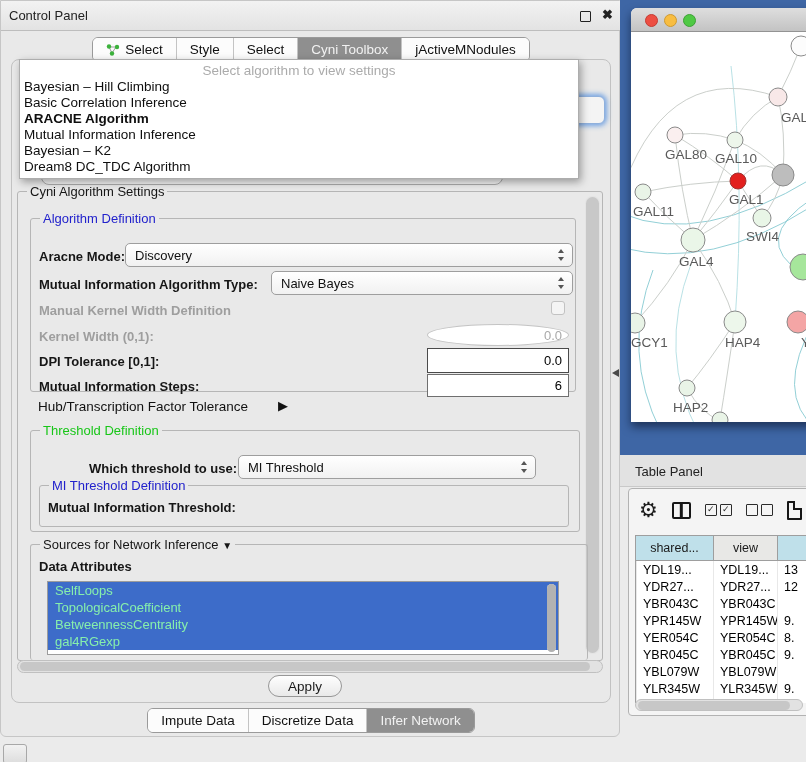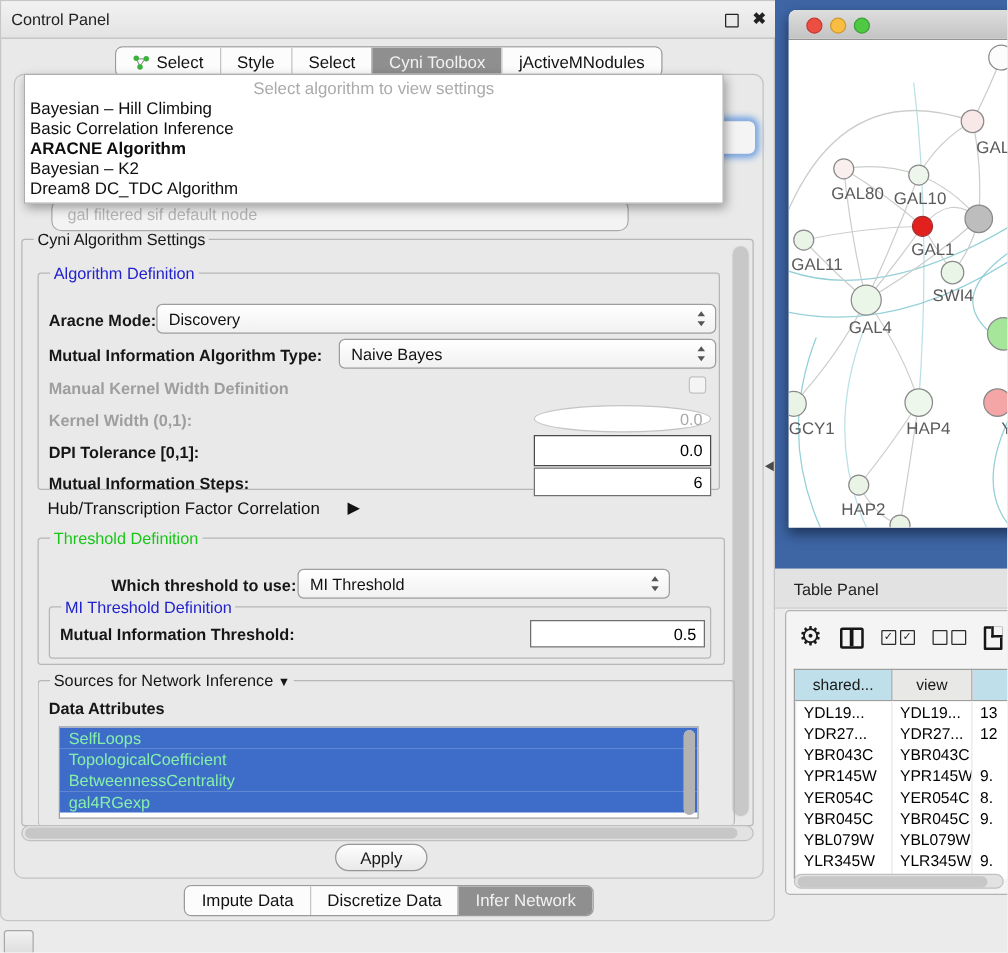--- a/index.html
+++ b/index.html
@@ -175,20 +175,21 @@
     <div class="abs inner-panel"></div>
 
     <div class="abs focus-combo"></div>
     <div class="abs ghost-combo">gal filtered sif default node</div>
 
     <div class="abs dropdown">
       <div class="dd-placeholder">Select algorithm to view settings</div>
       <div class="dd-item">Bayesian – Hill Climbing</div>
       <div class="dd-item">Basic Correlation Inference</div>
       <div class="dd-item bold">ARACNE Algorithm</div>
+      <div class="dd-item">Mutual Information Inference</div>
       <div class="dd-item">Bayesian – K2</div>
       <div class="dd-item">Dream8 DC_TDC Algorithm</div>
     </div>
 
     <div class="abs group" style="left:16px;top:190px;width:586px;height:470px;">
       <span class="legend" style="color:#161616;">Cyni Algorithm Settings</span>
 
       <div class="abs vtrack" style="right:2px;top:4px;width:15px;height:458px;">
         <div class="abs vthumb" style="left:1px;top:1px;width:13px;height:456px;"></div>
       </div>
@@ -214,36 +215,35 @@
         <span class="abs flabel dis" style="left:8px;top:110px;">Kernel Width (0,1):</span>
         <div class="abs tfield light" style="left:396px;top:105px;width:142px;height:22px;">0.0</div>
 
         <span class="abs flabel" style="left:8px;top:135px;">DPI Tolerance [0,1]:</span>
         <div class="abs tfield dark" style="left:396px;top:129px;width:142px;height:25px;">0.0</div>
 
         <span class="abs flabel" style="left:8px;top:160px;">Mutual Information Steps:</span>
         <div class="abs tfield mid" style="left:396px;top:155px;width:142px;height:23px;">6</div>
       </div>
 
-      <span class="abs plain" style="left:20px;top:207px;">Hub/Transcription Factor Correlation</span>
+      <span class="abs plain" style="left:20px;top:207px;">Hub/Transcription Factor Tolerance</span>
       <span class="abs" style="left:260px;top:206px;font-size:13px;color:#111;">▶</span>
 
       <div class="abs group" style="left:12px;top:238px;width:550px;height:102px;">
         <span class="legend green">Threshold Definition</span>
 
         <span class="abs flabel" style="left:58px;top:30px;">Which threshold to use:</span>
         <div class="abs combo" style="left:207px;top:24px;width:298px;height:24px;">
           <span>MI Threshold</span>
           <span class="arrows"></span>
         </div>
 
         <div class="abs group" style="left:8px;top:54px;width:530px;height:42px;">
           <span class="legend blue" style="background:#E9E9E9;">MI Threshold Definition</span>
           <span class="abs flabel" style="left:8px;top:14px;">Mutual Information Threshold:</span>
-          <div class="abs tfield mid" style="left:384px;top:10px;width:140px;height:22px;">0.5</div>
         </div>
       </div>
 
       <div class="abs group" style="left:12px;top:352px;width:558px;height:116px;border-bottom:none;">
         <span class="legend" style="color:#161616;">
           <span>Sources for Network Inference</span>
           <span style="font-size:10px;">▼</span>
         </span>
         <span class="abs flabel" style="left:8px;top:14px;">Data Attributes</span>
 

